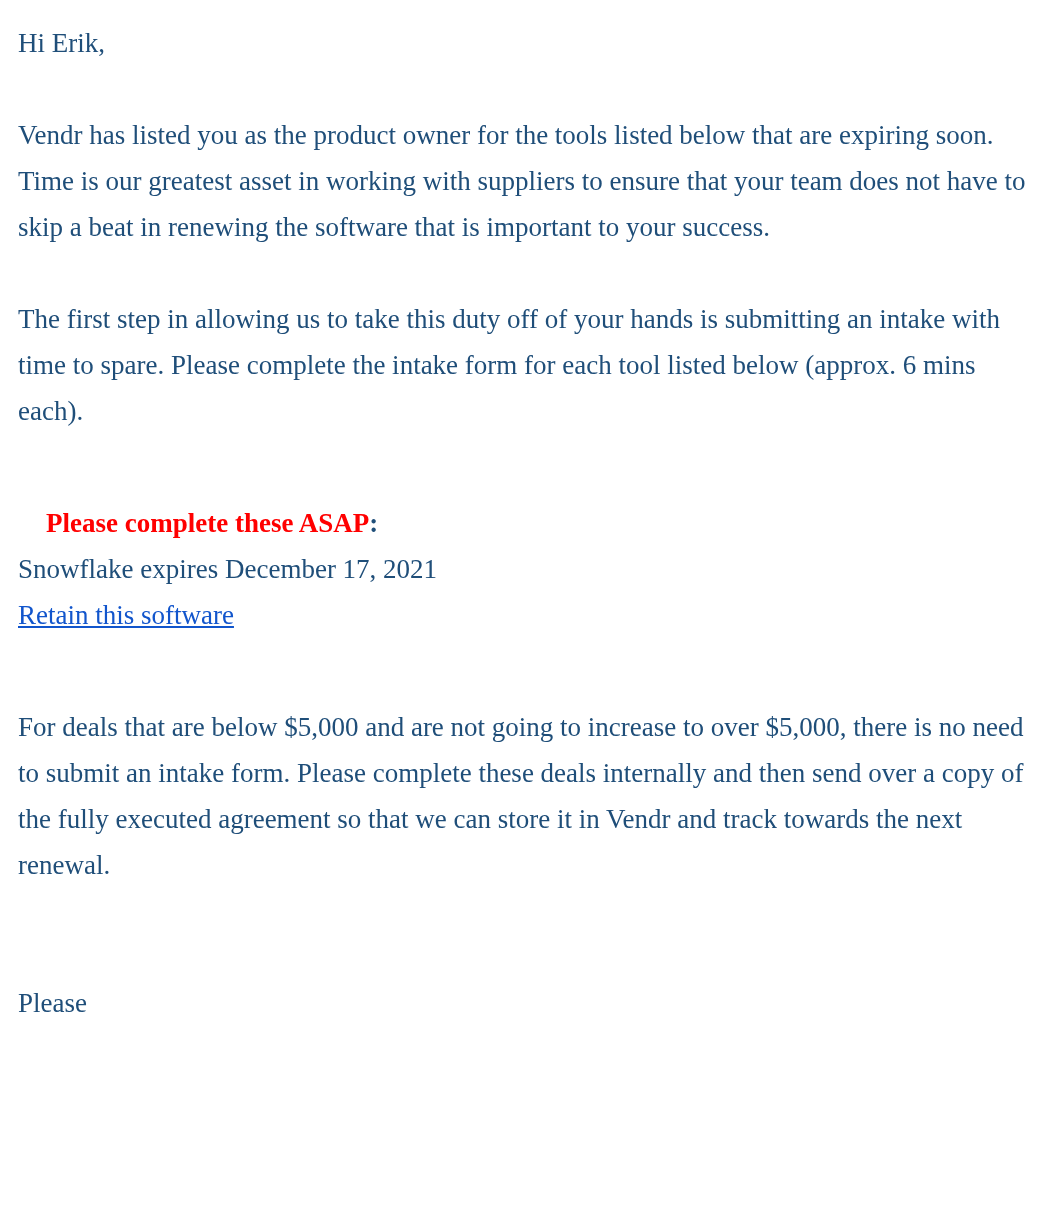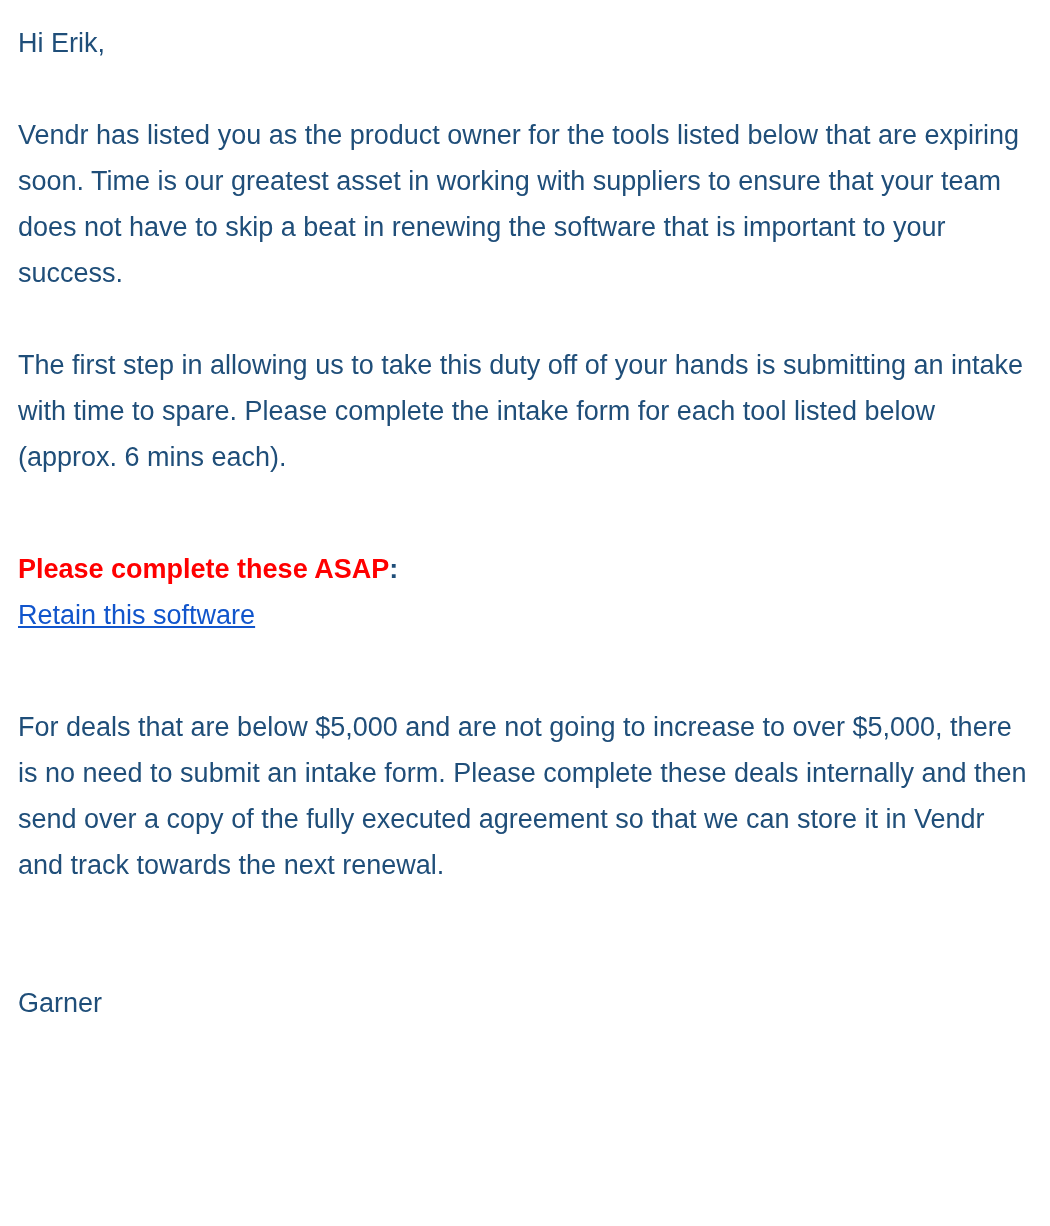--- a/index.html
+++ b/index.html
@@ -11,40 +11,41 @@
   * { box-sizing: border-box; }
   html, body {
     margin: 0;
     padding: 0;
     background: var(--page-bg);
   }
   .email-body {
     width: 1050px;
     height: 1226px;
     padding: 20px 18px 16px 18px;
-    font-family: Liberation Sans, sans-serif;
+    font-family: Liberation Serif, serif;
     font-size: 27px;
     line-height: 46px;
     color: var(--body-text);
     overflow: hidden;
   }
   .email-text {
     max-width: 1014px;
   }
   .para {
     margin: 0;
   }
   .sp46 { height: 46px; }
   .sp20 { height: 20px; }
   .alert-heading-line {
     font-weight: bold;
   }
   .alert-red {
     color: var(--alert);
     font-weight: bold;
+    margin-left: 28px;
   }
   .alert-colon {
     color: var(--body-text);
     font-weight: bold;
   }
   a.retain-link {
     color: var(--link);
     text-decoration: underline;
     cursor: pointer;
     margin-top: 12px;
@@ -64,29 +65,30 @@
 
     <div class="sp46"></div>
 
     <div class="para">The first step in allowing us to take this duty off of your hands is submitting an intake with time to spare. Please complete the intake form for each tool listed below (approx. 6 mins each).</div>
 
     <div class="sp46"></div>
     <div class="sp20"></div>
 
     <div class="para alert-heading-line"><span class="alert-red">Please complete these ASAP</span><span class="alert-colon">:</span></div>
 
+    <div class="para">Snowflake expires December 17, 2021</div>
 
     <div class="para"><a class="retain-link" href="#">Retain this software</a></div>
 
     <div class="sp46"></div>
     <div class="sp20"></div>
 
     <div class="para">For deals that are below $5,000 and are not going to increase to over $5,000, there is no need to submit an intake form. Please complete these deals internally and then send over a copy of the fully executed agreement so that we can store it in Vendr and track towards the next renewal.</div>
 
     <div class="sp46"></div>
 
 
     <div class="sp46"></div>
 
-    <div class="para">Garner</div>
+    <div class="para">Please</div>
 
   </div>
 </div>
 
 </body></html>

